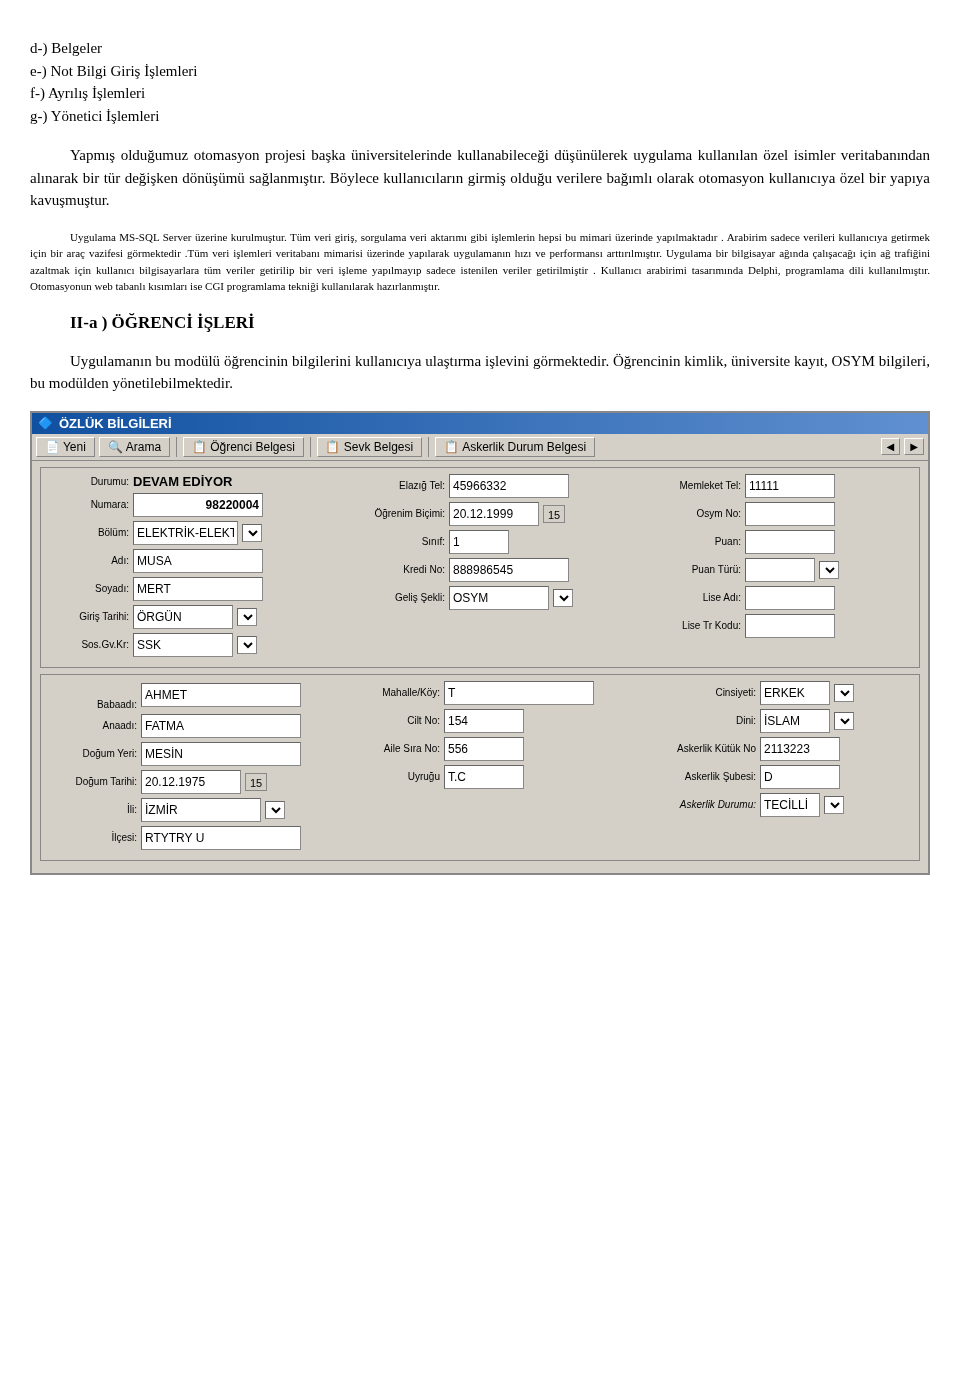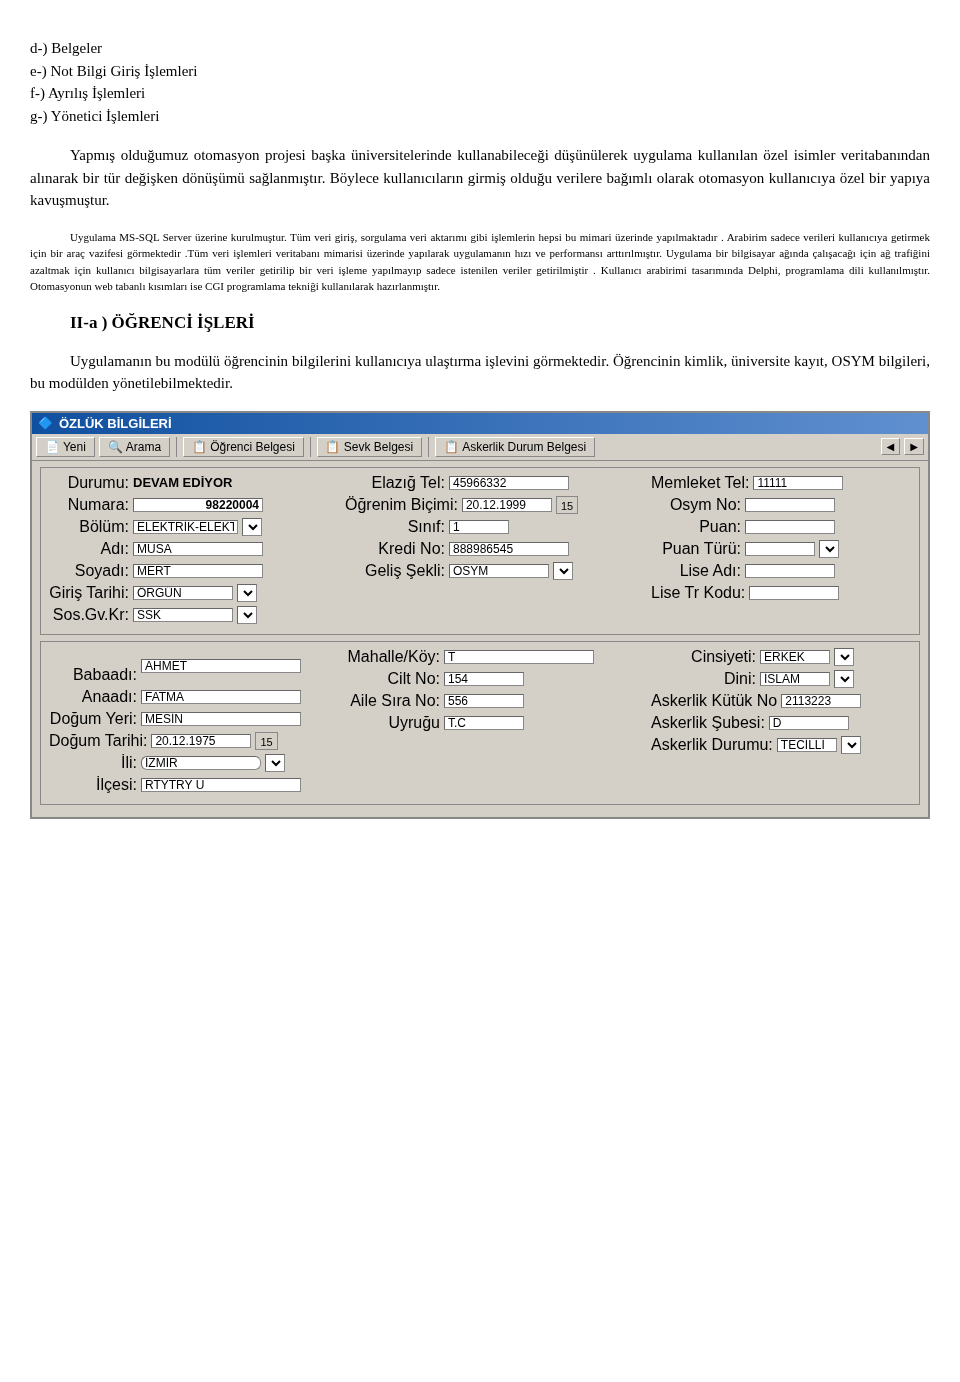--- a/index.html
+++ b/index.html
@@ -104,34 +104,34 @@
       padding: 6px 8px;
     }
     .form-row {
       display: flex;
       align-items: center;
       margin-bottom: 4px;
       gap: 4px;
     }
     .form-label {
       color: #000;
-      font-size: 16px;
+      font-size: 10px;
       white-space: nowrap;
       min-width: 80px;
       text-align: right;
     }
     .form-input {
       background: #fff;
       border: 1px solid #888;
       border-top-color: #666;
       border-left-color: #666;
       font-size: 12px;
       font-family: Arial, sans-serif;
       padding: 1px 3px;
-      height: 14px;
+      height: 24px;
     }
     .form-input-bold {
       font-weight: bold;
     }
     .form-select {
       background: #fff;
       border: 1px solid #888;
       border-top-color: #666;
       border-left-color: #666;
       font-size: 12px;
@@ -330,21 +330,21 @@
             <span class="form-label" style="min-width:88px;">Doğum Yeri:</span>
             <input class="form-input" style="width: 160px;" value="MESİN">
           </div>
           <div class="form-row">
             <span class="form-label" style="min-width:88px;">Doğum Tarihi:</span>
             <input class="form-input" style="width: 100px;" value="20.12.1975">
             <span style="background:#d4d0c8; border:1px solid #888; padding:0 4px; font-size:11px; height:18px; line-height:18px;">15</span>
           </div>
           <div class="form-row">
             <span class="form-label" style="min-width:88px;">İli:</span>
-            <input class="form-input" style="width: 120px; border-radius: 6px;" value="İZMİR">
+            <input class="form-input" style="width: 120px;" value="İZMİR">
             <select class="form-select" style="width:20px;"><option>▼</option></select>
           </div>
           <div class="form-row">
             <span class="form-label" style="min-width:88px;">İlçesi:</span>
             <input class="form-input" style="width: 160px;" value="RTYTRY U">
           </div>
         </div>
 
         <div class="form-col col-mid">
           <div class="form-row">
@@ -378,21 +378,21 @@
           </div>
           <div class="form-row">
             <span class="form-label" style="min-width:105px;">Askerlik Kütük No</span>
             <input class="form-input" style="width: 80px;" value="2113223">
           </div>
           <div class="form-row">
             <span class="form-label" style="min-width:105px;">Askerlik Şubesi:</span>
             <input class="form-input" style="width: 80px;" value="D">
           </div>
           <div class="form-row">
-            <span class="form-label" style="min-width:105px;">Askerlik Durumu:</span>
+            <span class="form-label" style="min-width:105px;font-style:italic;">Askerlik Durumu:</span>
             <input class="form-input" style="width: 60px;" value="TECİLLİ">
             <select class="form-select" style="width:20px;"><option>▼</option></select>
           </div>
         </div>
 
       </div>
     </div>
 
   </div>
 </div>

